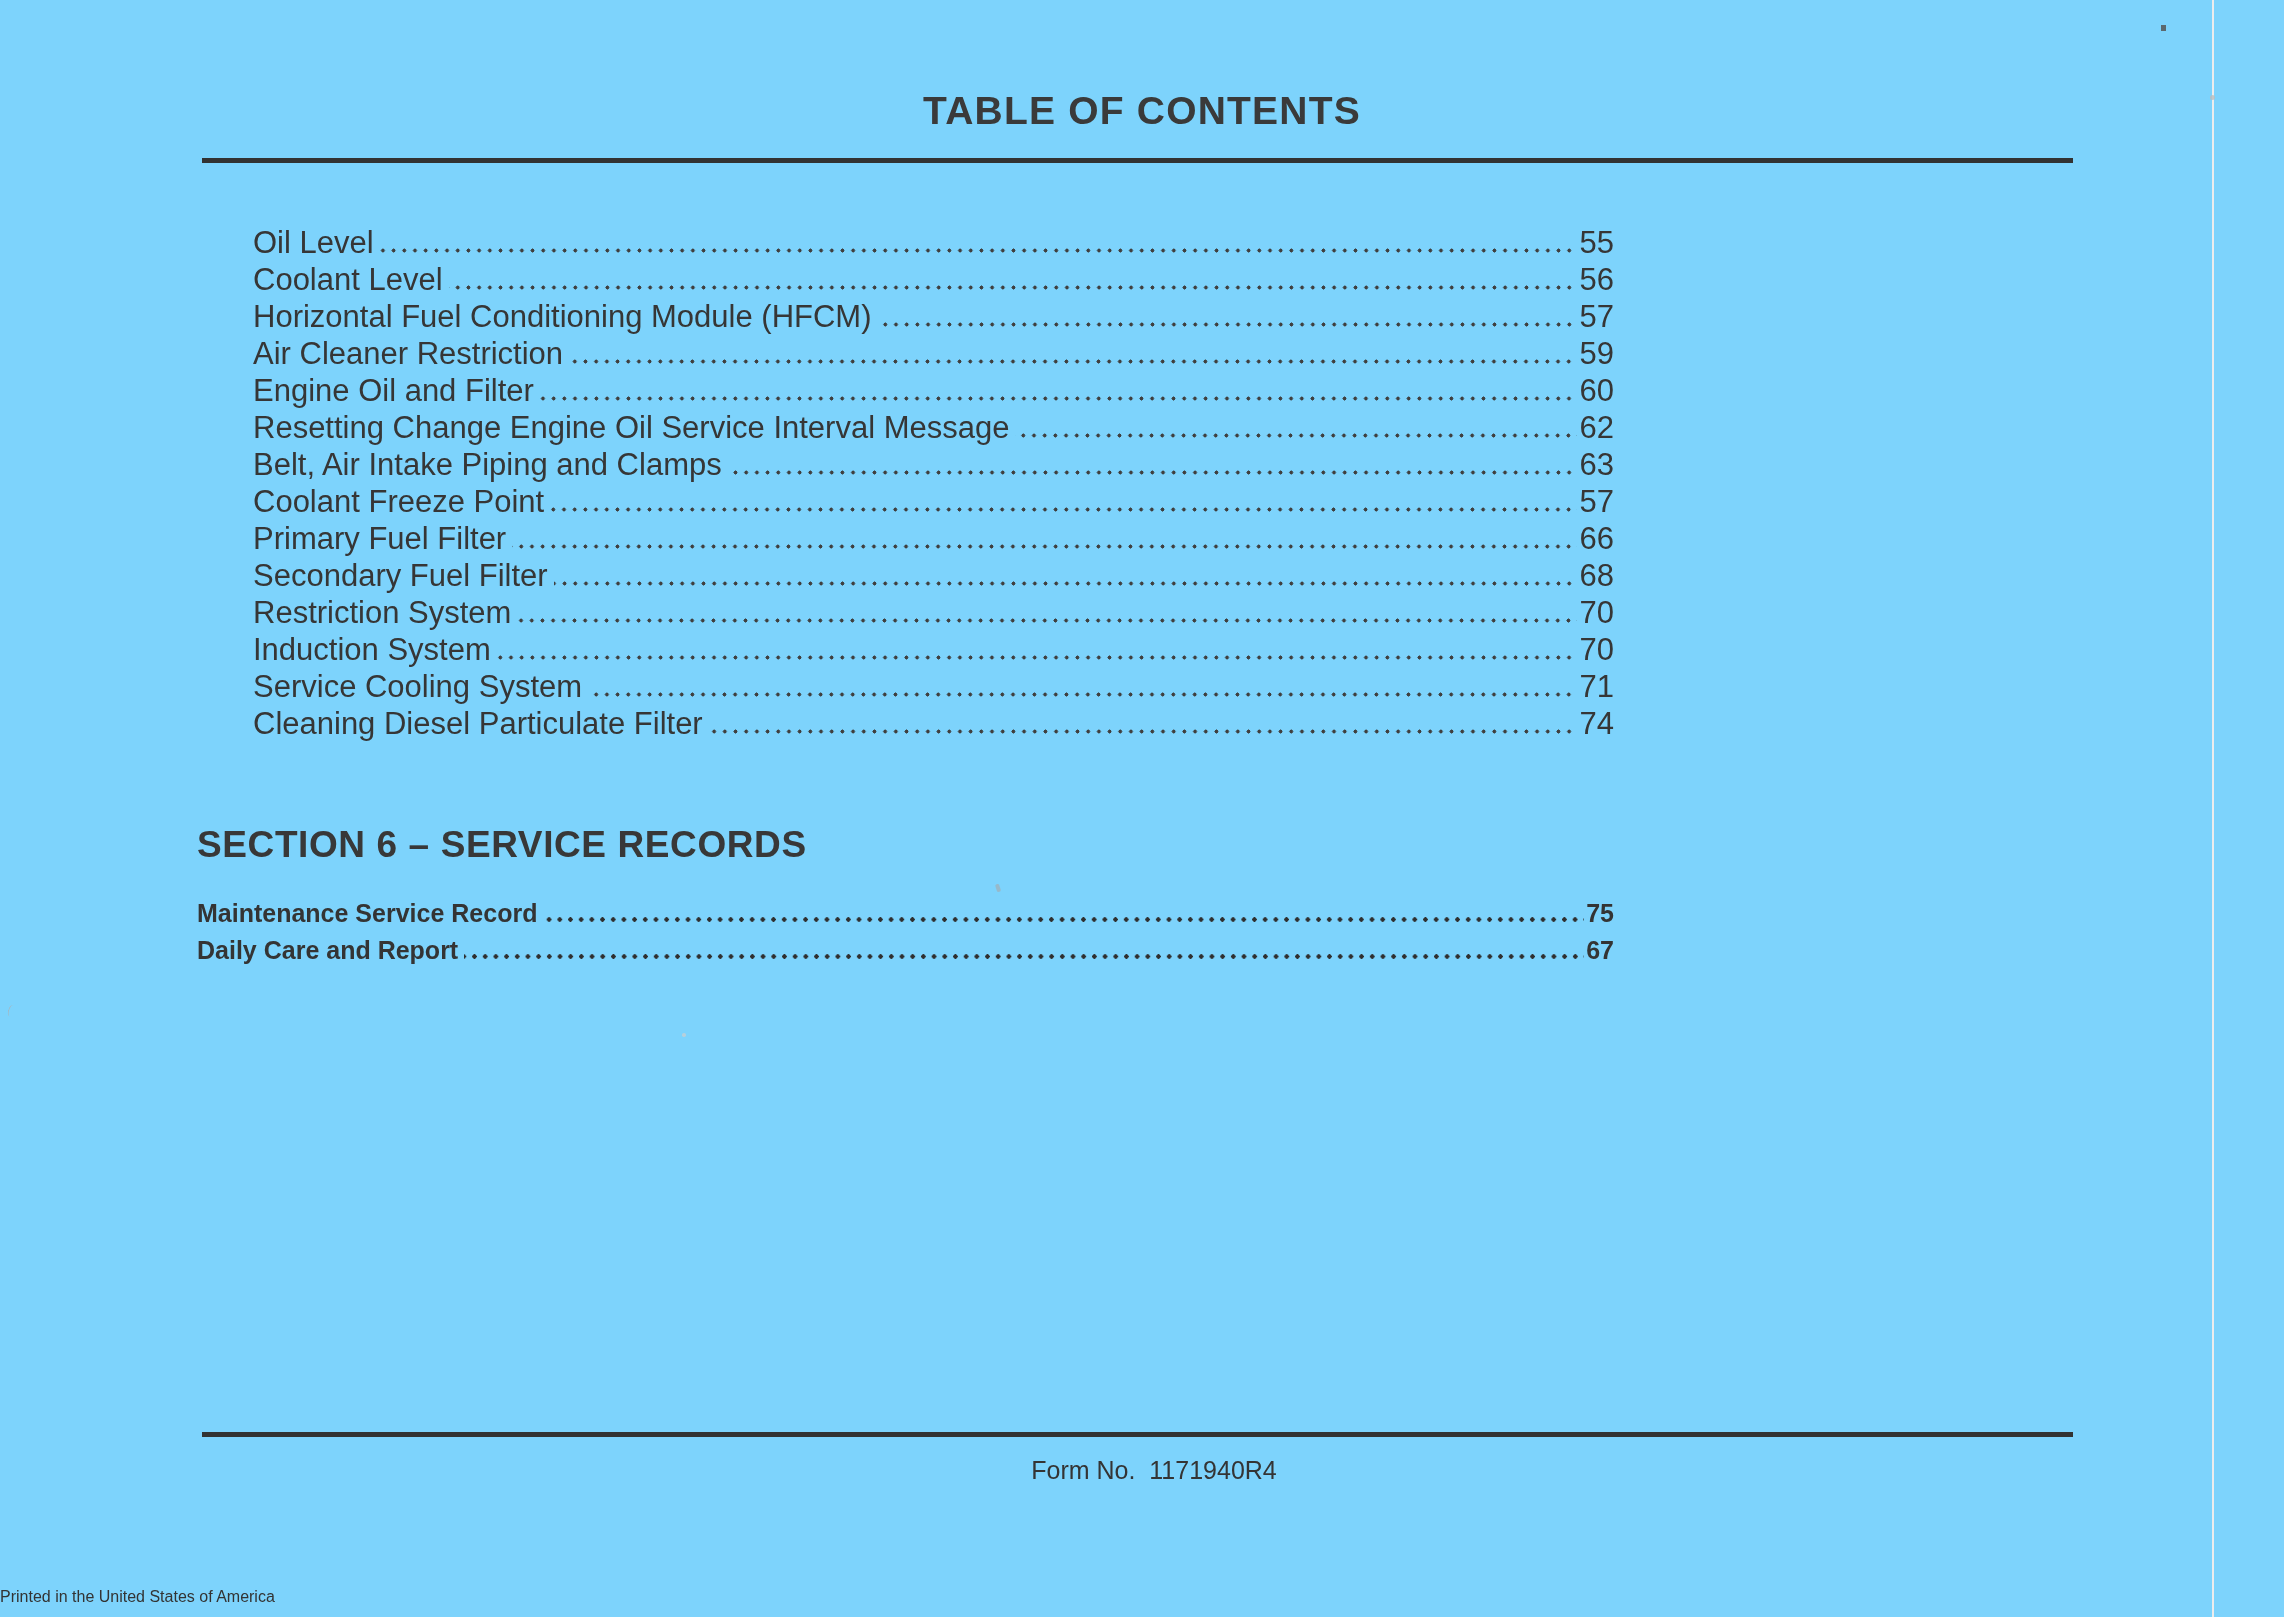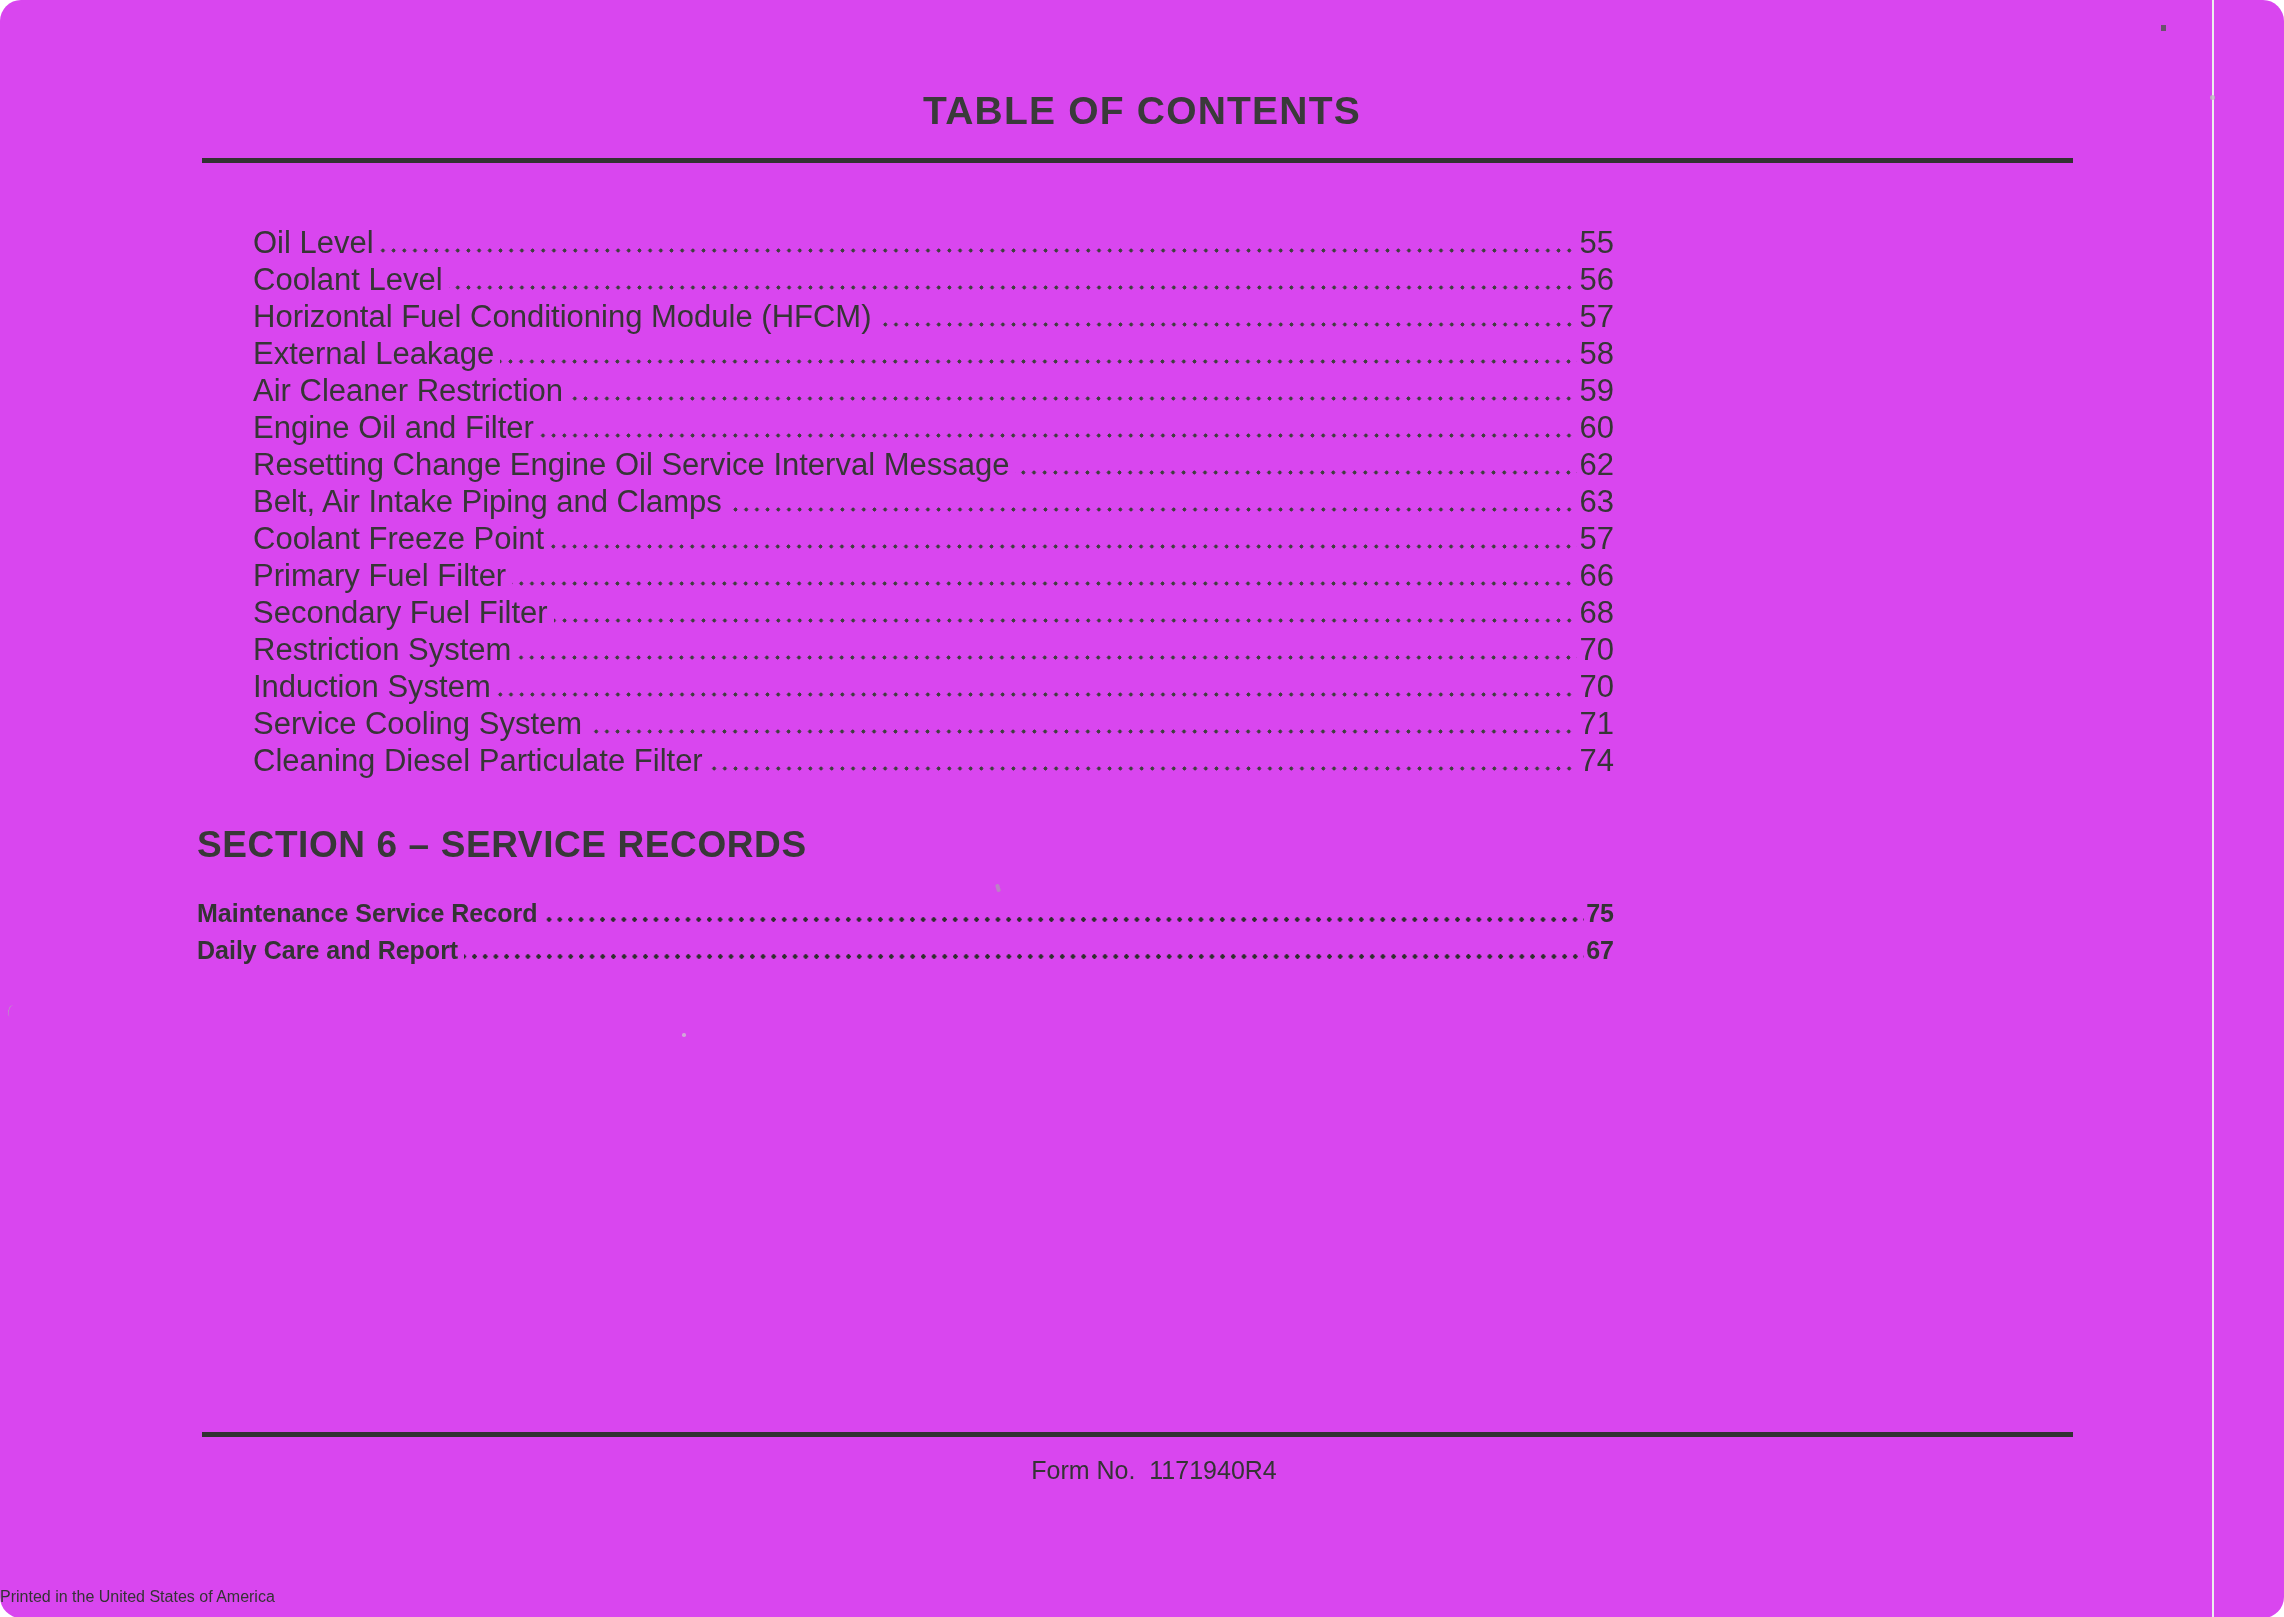--- a/index.html
+++ b/index.html
@@ -4,21 +4,21 @@
 <style>
   html,body { margin:0; padding:0; }
   body {
     width:2284px; height:1618px;
     background:#ffffff;
     font-family:"Liberation Sans", sans-serif;
     color:#333333;
     position:relative;
     overflow:hidden;
   }
-  .page { position:absolute; inset:0; background:#d946ef;border-radius:21px; }
+  .page { position:absolute; inset:0; background:#7dd3fc; }
 
   .title {
     position:absolute; top:89px; left:0; width:100%;
     text-align:center;
     font-size:39px; font-weight:bold; letter-spacing:1.2px;
     color:#3a3a3a;
   }
 
   .rule { position:absolute; left:202px; width:1871px; height:4.8px; background:#323232; }
   .rule-top { top:158px; }
@@ -84,25 +84,20 @@
     </div>
     <div class="toc-row">
       <span>Coolant Level</span>
       <span class="leader"></span>
       <span>56</span>
     </div>
     <div class="toc-row">
       <span>Horizontal Fuel Conditioning Module (HFCM)</span>
       <span class="leader"></span>
       <span>57</span>
-    </div>
-    <div class="toc-row">
-      <span>External Leakage</span>
-      <span class="leader"></span>
-      <span>58</span>
     </div>
     <div class="toc-row">
       <span>Air Cleaner Restriction</span>
       <span class="leader"></span>
       <span>59</span>
     </div>
     <div class="toc-row">
       <span>Engine Oil and Filter</span>
       <span class="leader"></span>
       <span>60</span>

